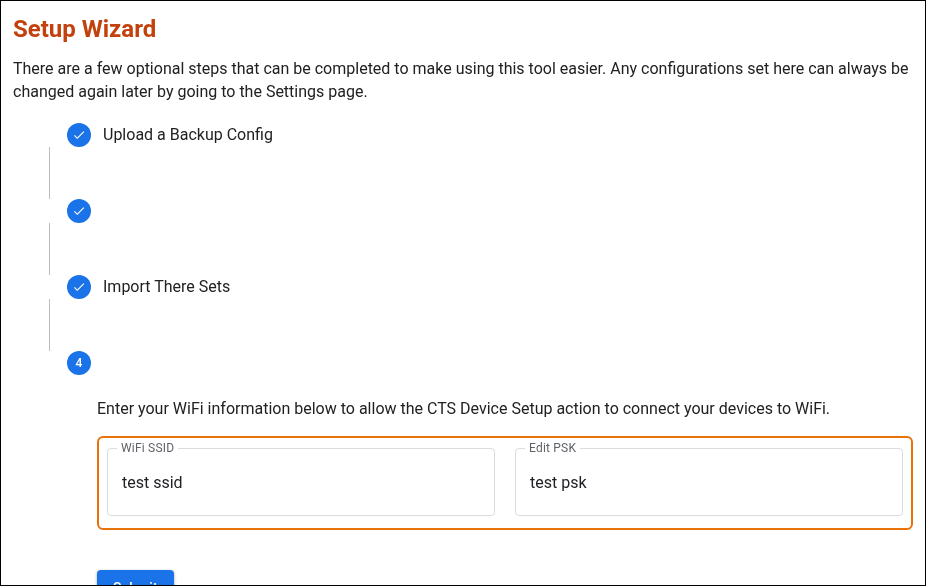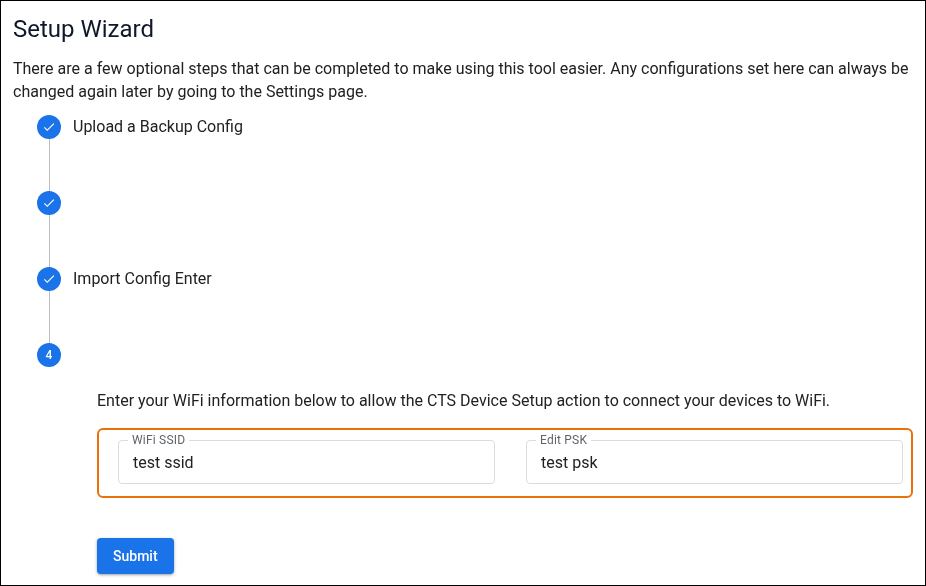--- a/index.html
+++ b/index.html
@@ -12,37 +12,38 @@
       color: #202124;
       background: #fff;
       width: 926px;
       height: 586px;
       border: 1px solid #000;
       padding: 14px 12px;
       overflow: hidden;
     }
     .page-title {
       font-size: 24px;
-      font-weight: 400;
-      color: #0f172a;
+      font-weight: 700;
+      color: #c2410c;
       margin-bottom: 14px;
     }
     .intro {
       font-size: 16px;
       line-height: 1.45;
       color: #212121;
-      margin-bottom: 12px;
+      margin-bottom: 20px;
     }
     .stepper {
       margin-left: 24px;
     }
     .step {
       position: relative;
       display: flex;
       align-items: flex-end;
+      margin-left: 30px;
     }
     .step-icon {
       width: 24px;
       height: 24px;
       border-radius: 50%;
       background: #1a73e8;
       color: #fff;
       display: flex;
       align-items: center;
       justify-content: center;
@@ -81,35 +82,34 @@
       border: 2px solid #e8710a;
       border-radius: 6px;
       padding: 10px 8px 12px 8px;
       display: flex;
       gap: 20px;
       background: #fff;
     }
     .input-wrap {
       position: relative;
       flex: 1;
-      margin-left: 11px;
     }
     .input-label {
       position: absolute;
       top: -7px;
       left: 10px;
       background: #fff;
       padding: 0 4px;
       font-size: 12px;
       color: #5f6368;
       letter-spacing: 0.2px;
     }
     .input-field {
       width: 100%;
-      height: 44px;
+      height: 68px;
       border: 1px solid #dadce0;
       border-radius: 4px;
       padding: 0 14px;
       font-size: 16px;
       color: #202124;
       outline: none;
       font-family: inherit;
       background: #fff;
     }
     .submit-row {
@@ -155,21 +155,21 @@
     </div>
   </div>
   <div class="connector"></div>
 
   <div class="step">
     <div class="step-icon">
       <svg viewBox="0 0 24 24">
           <path d="M9 16.17 4.83 12l-1.42 1.41L9 19 21 7l-1.41-1.41z"></path>
         </svg>
     </div>
-    <div class="step-label">Import Config Enter</div>
+    <div class="step-label">Import There Sets</div>
   </div>
   <div class="connector"></div>
 
   <div class="step">
     <div class="step-icon">4</div>
   </div>
 
   <div class="step-content">
     <p class="step-desc">Enter your WiFi information below to allow the CTS Device Setup action to connect your devices to WiFi.</p>
     <div class="highlight-box">

